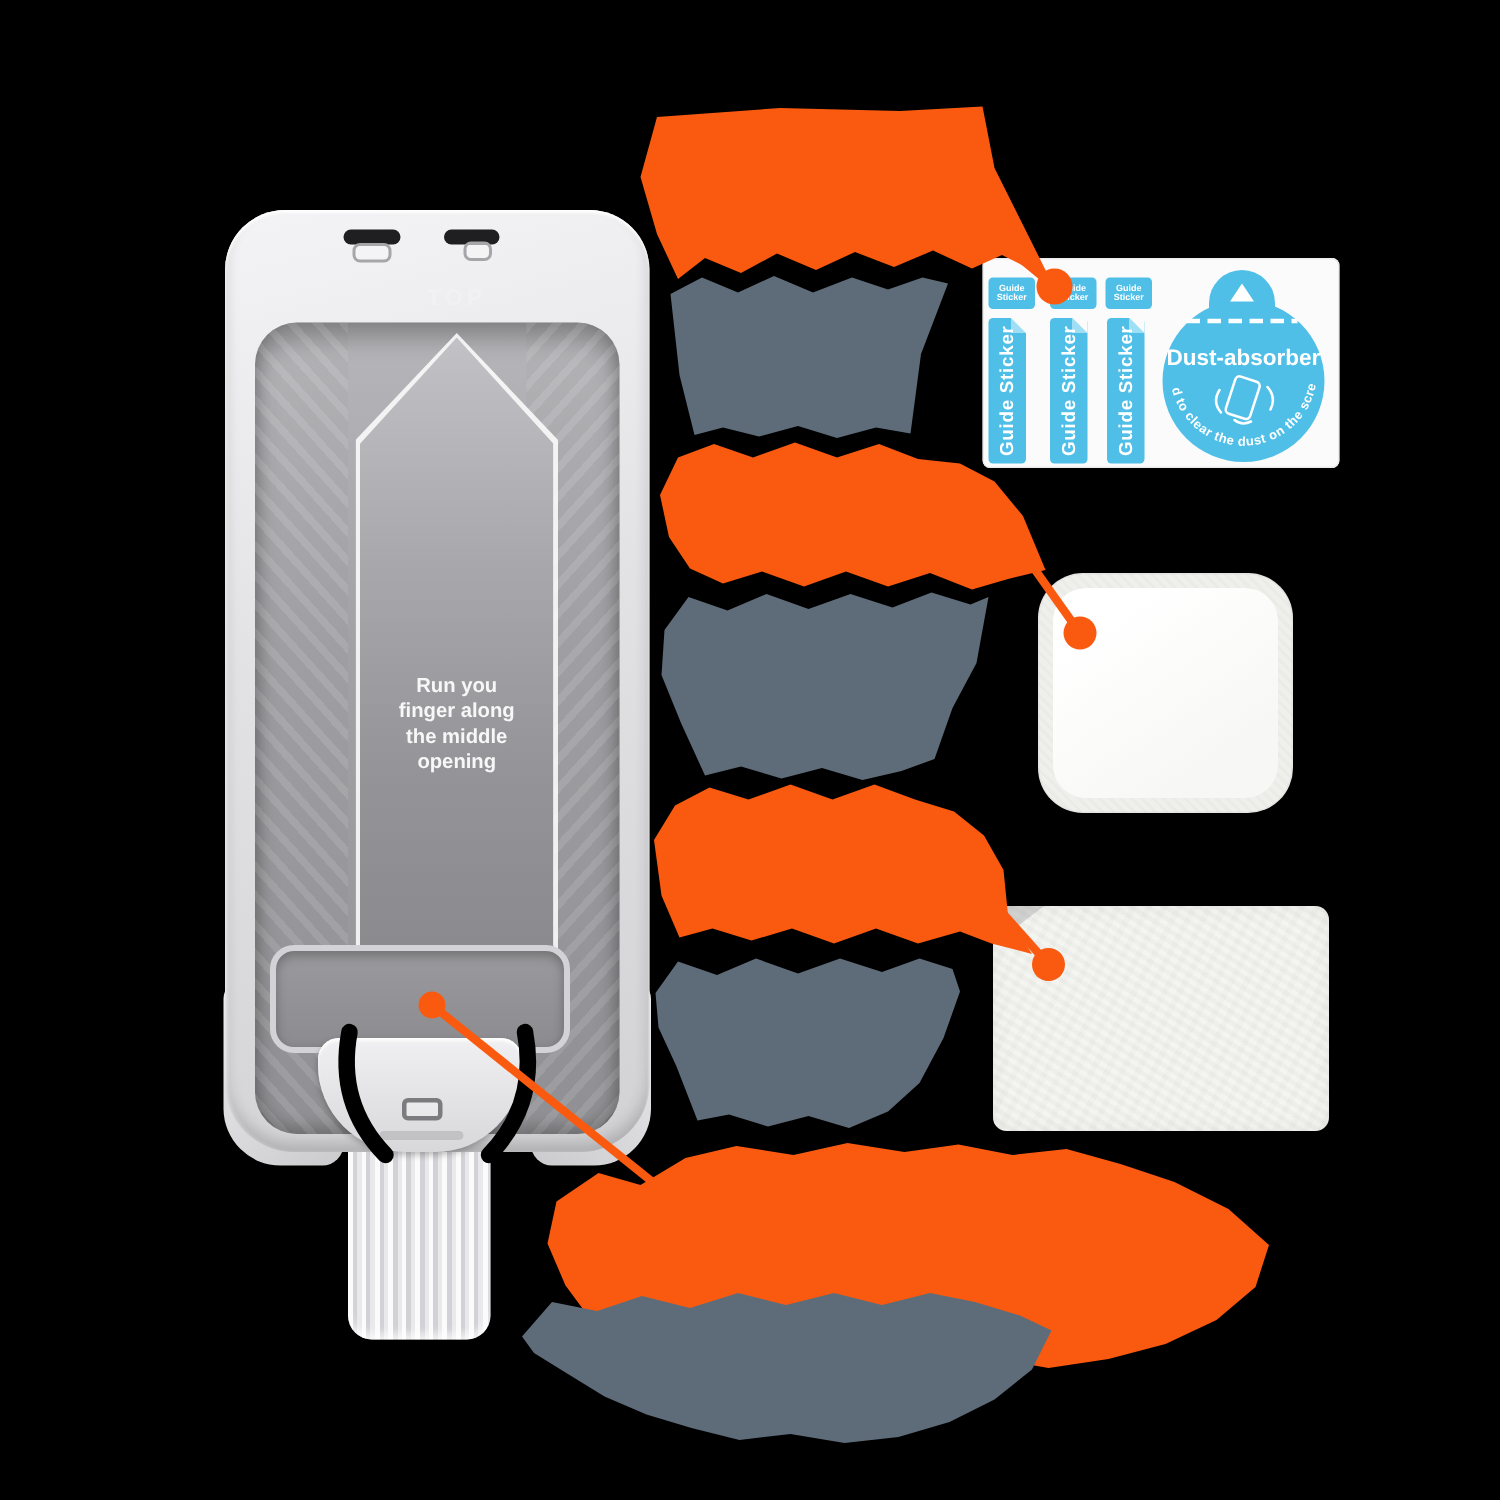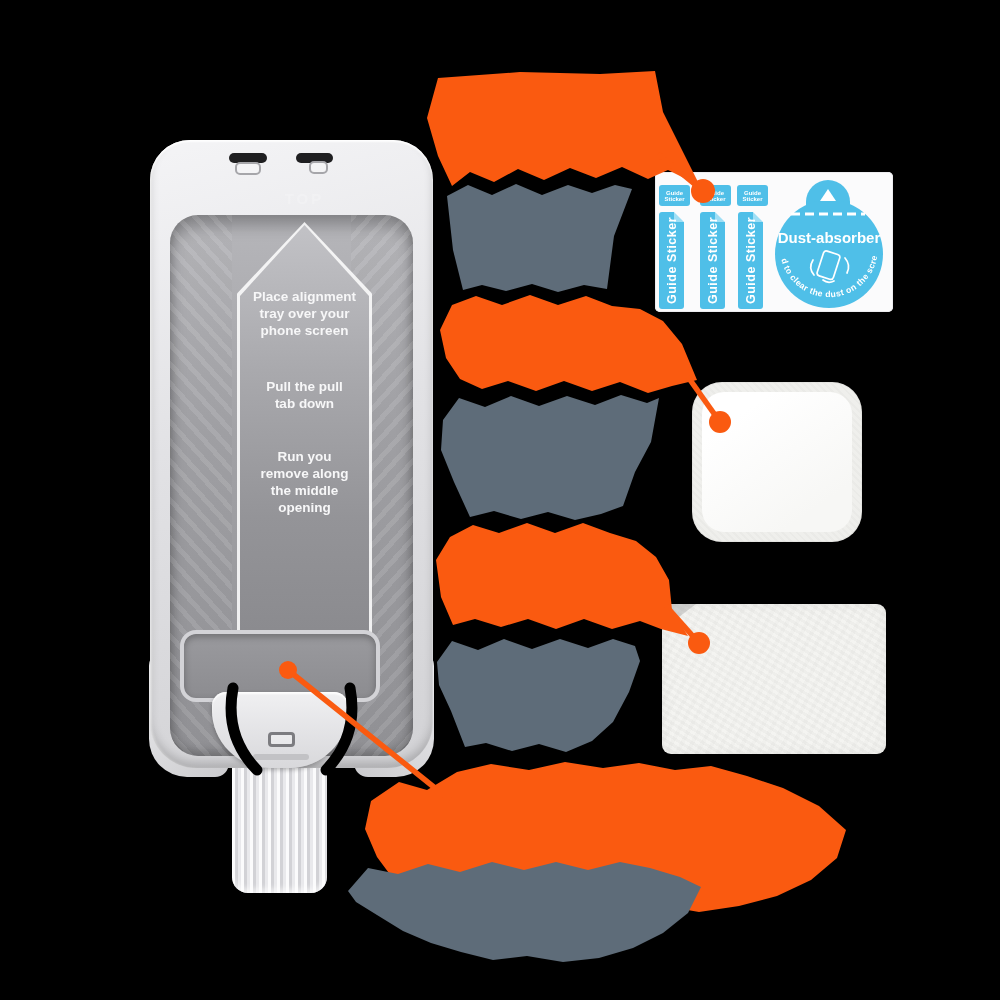--- a/index.html
+++ b/index.html
@@ -112,27 +112,22 @@
     <div class="slot-frame f1"></div>
     <div class="slot-frame f2"></div>
     <div class="top-emboss">TOP</div>
     <div class="recess">
       <div class="hatch l"></div>
       <div class="hatch r"></div>
     </div>
     <div class="col-outline">
       <div class="col-fill"></div>
     </div>
-    <div class="instr i1">Place alignment
-tray over your
-phone screen</div>
-    <div class="instr i2">Pull the pull
-tab down</div>
     <div class="instr i3">Run you
-remove along
+finger along
 the middle
 opening</div>
     <div class="window"></div>
     <div class="housing">
       <div class="hole"></div>
       <div class="tab-slot"></div>
     </div>
   </div>
 
   <div class="sheet">

